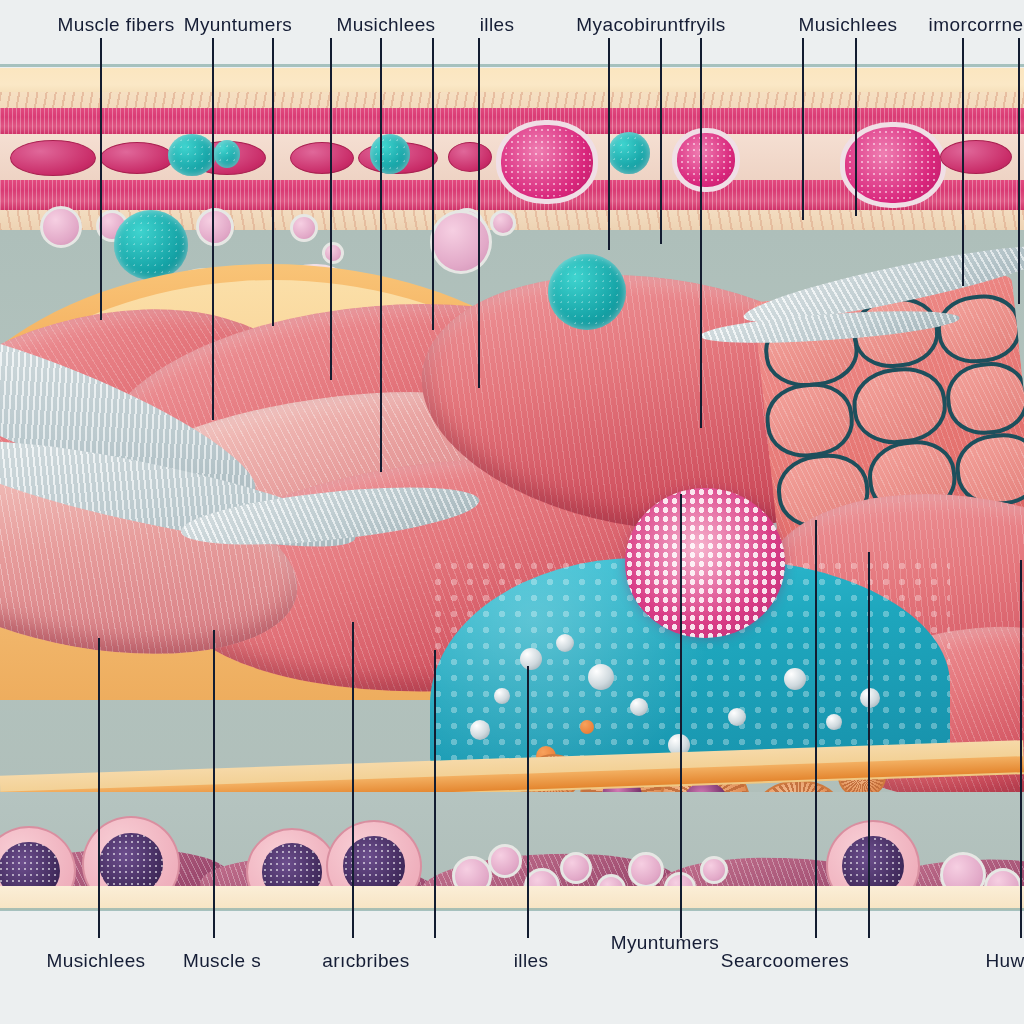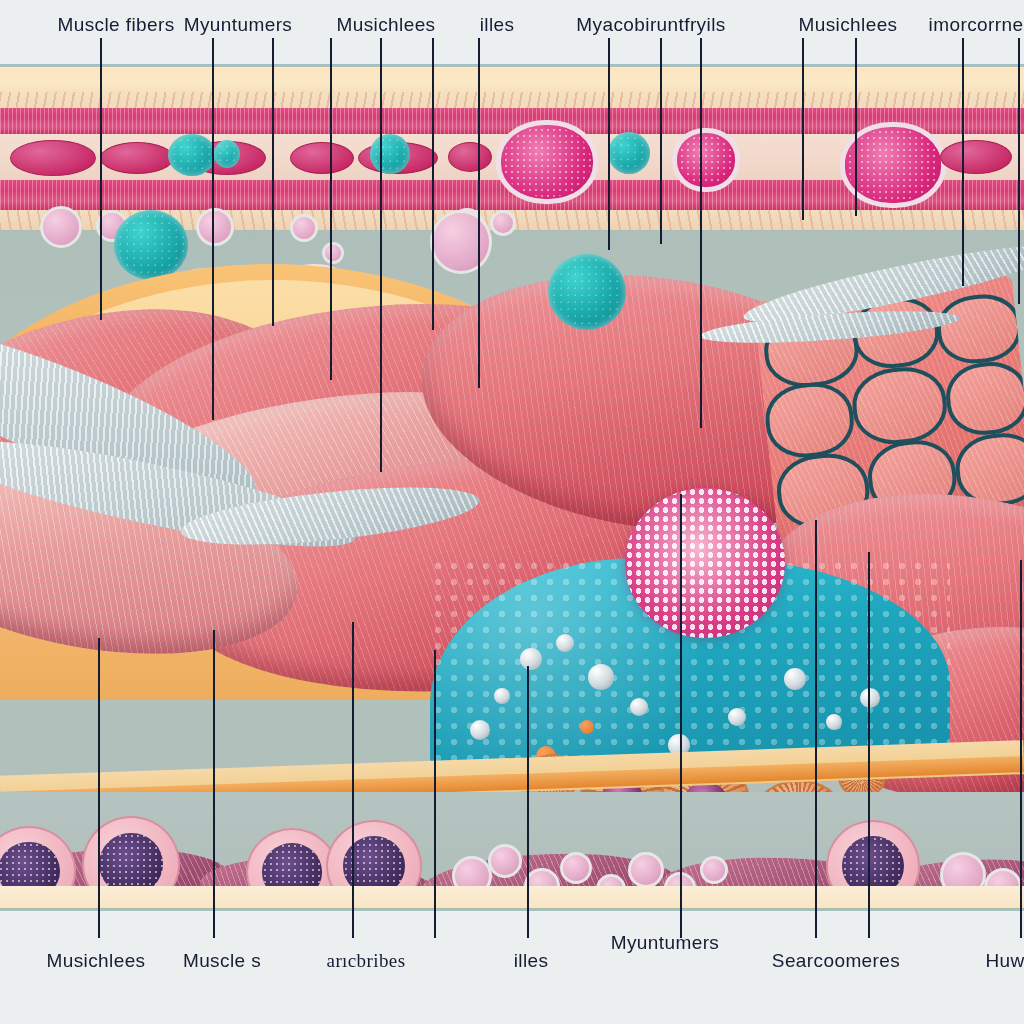--- a/index.html
+++ b/index.html
@@ -372,20 +372,20 @@
   <div id="labels">
       <div class="label top" style="left: 116px;">Muscle fibers</div>
       <div class="label top" style="left: 238px;">Myuntumers</div>
       <div class="label top" style="left: 386px;">Musichlees</div>
       <div class="label top" style="left: 497px;">illes</div>
       <div class="label top" style="left: 651px;">Myacobiruntfryils</div>
       <div class="label top" style="left: 848px;">Musichlees</div>
       <div class="label top" style="left: 976px;">imorcorrne</div>
       <div class="label bot" style="left: 96px;">Musichlees</div>
       <div class="label bot" style="left: 222px;">Muscle s</div>
-      <div class="label bot" style="left: 366px; font-family: Liberation Serif, serif;">arıcbribes</div>
+      <div class="label bot" style="left: 366px;">arıcbribes</div>
       <div class="label bot" style="left: 531px;">illes</div>
       <div class="label bot raised" style="left: 665px;">Myuntumers</div>
-      <div class="label bot" style="left: 836px;">Searcoomeres</div>
+      <div class="label bot" style="left: 785px;">Searcoomeres</div>
       <div class="label bot" style="left: 1005px;">Huw</div>
     </div>
 
 </div>
 
 </body></html>

